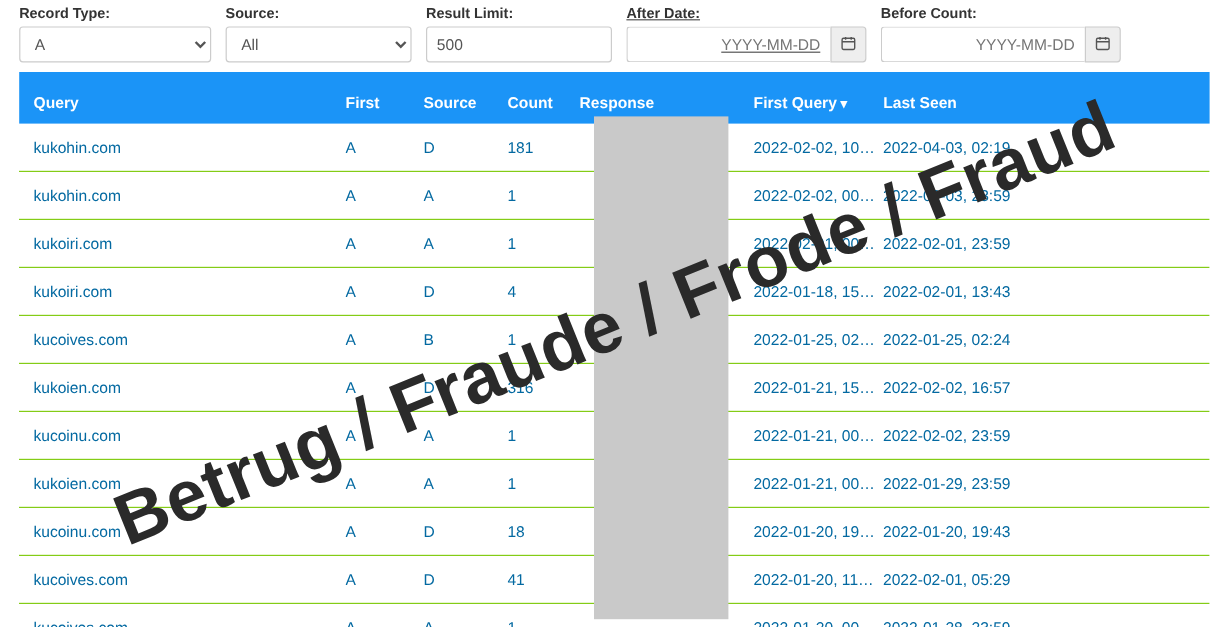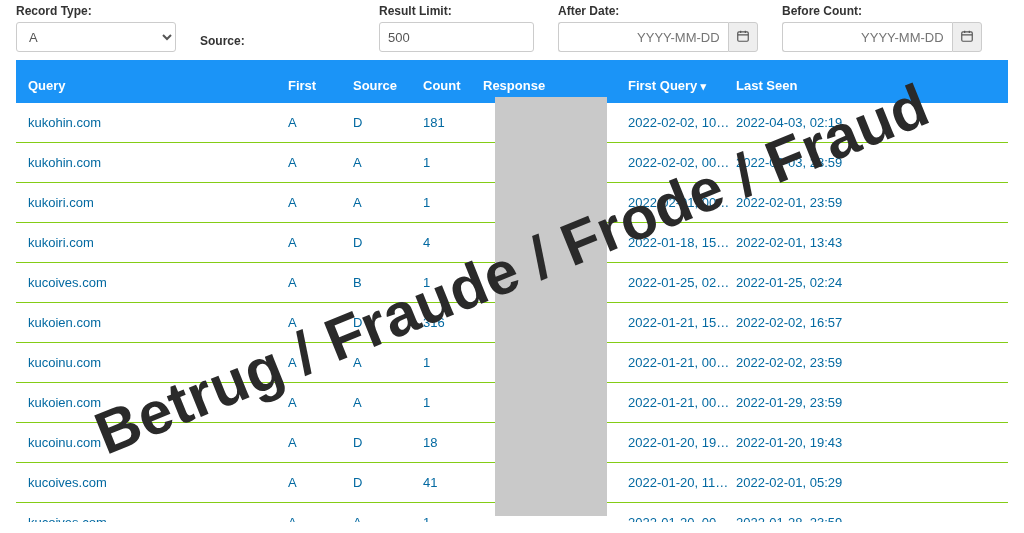--- a/index.html
+++ b/index.html
@@ -1,24 +1,24 @@
 <!DOCTYPE html>
 <html><head>
 <meta charset="utf-8">
 <style>
   * { box-sizing: border-box; margin: 0; padding: 0; }
   html, body { width: 1024px; height: 533px; overflow: hidden; font-family: "Segoe UI", Arial, sans-serif; font-size: 13px; color: #555; background: #fff; }
   .wrap { position: relative; width: 1024px; height: 533px; padding: 4px 16px 0 16px; }
-  .filters { display: flex; gap: 24px; align-items: flex-end; margin-bottom: 8px; }
+  .filters { display: flex; gap: 12px; align-items: flex-end; margin-bottom: 8px; }
   .fgroup { display: flex; flex-direction: column; }
   .fgroup label { font-size: 12px; font-weight: 700; color: #333; margin-bottom: 4px; }
   .w-rt { width: 160px; }
   .w-src { width: 155px; }
   .w-rl  { width: 155px; }
-  .w-ad  { width: 200px; }
+  .w-ad  { width: 200px; text-decoration: underline; }
   .w-bd  { width: 200px; }
   select, input[type="text"] {
     height: 30px; border: 1px solid #ccc; border-radius: 3px; padding: 4px 8px;
     font-size: 13px; color: #555; background: #fff; width: 100%;
   }
   .date-wrap { display: flex; }
   .date-wrap input { border-radius: 3px 0 0 3px; border-right: none; text-align: right; }
   .cal-btn {
     width: 36px; height: 30px; border: 1px solid #ccc; border-radius: 0 3px 3px 0;
     background: #eee; display: flex; align-items: center; justify-content: center;
@@ -74,20 +74,23 @@
 <div class="wrap">
   <div class="filters">
     <div class="fgroup w-rt">
       <label>Record Type:</label>
       <select>
         <option>A</option>
       </select>
     </div>
     <div class="fgroup w-src">
       <label>Source:</label>
+      <select>
+        <option>All</option>
+      </select>
     </div>
     <div class="fgroup w-rl">
       <label>Result Limit:</label>
       <input type="text" value="500" style="">
     </div>
     <div class="fgroup w-ad">
       <label>After Date:</label>
       <div class="date-wrap">
         <input type="text" placeholder="YYYY-MM-DD" style="">
         <div class="cal-btn">

